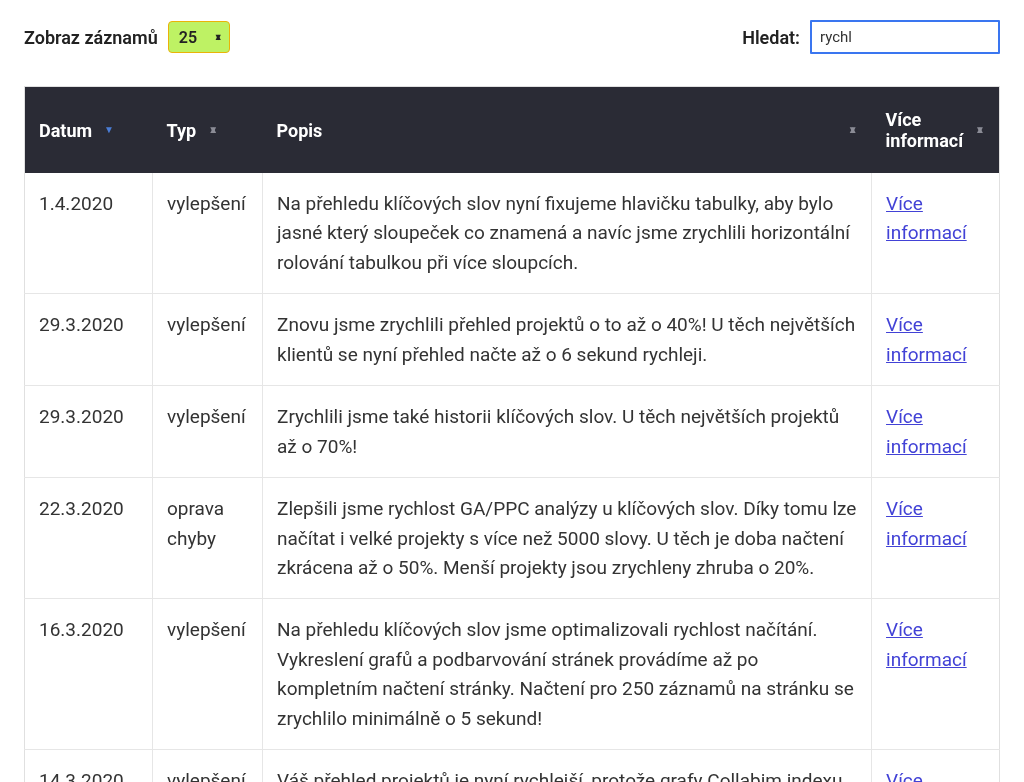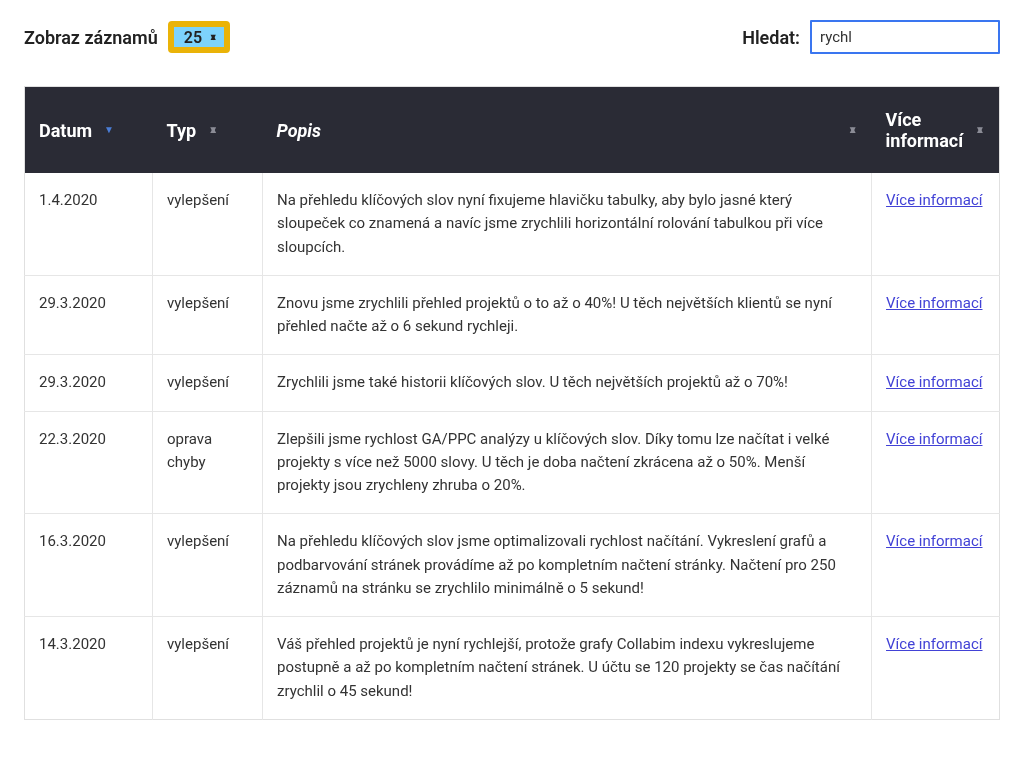--- a/index.html
+++ b/index.html
@@ -24,23 +24,23 @@
     }
     .control-left, .control-right {
       display: flex;
       align-items: center;
       gap: 10px;
     }
     .records-select {
       font-size: 16px;
       font-weight: 600;
       padding: 4px 20px 4px 10px;
-      border: 6px solid #eab308;
+      border: 1px solid #eab308;
       border-radius: 4px;
-      background: #7dd3fc;
+      background: #bef264;
       position: relative;
       height: 32px;
       display: flex;
       align-items: center;
       min-width: 62px;
     }
     .select-arrows {
       position: absolute;
       right: 6px;
       top: 50%;
@@ -94,36 +94,36 @@
       color: #8b8c96;
     }
     .sort-down {
       color: #8b8c96;
     }
     .sort-active-down {
       color: #4a7dd6;
     }
     td {
       padding: 16px 14px;
-      font-size: 15px;
+      font-size: 19px;
       line-height: 1.55;
       color: #333;
       vertical-align: top;
       border-top: 1px solid #e6e6e6;
       border-right: 1px solid #e6e6e6;
     }
     td:last-child {
       border-right: none;
     }
     tbody tr:first-child td {
       border-top: none;
     }
     .col-datum { width: 128px; }
     .col-typ { width: 110px; }
-    .col-popis { width: auto; font-style: italic; }
+    .col-popis { width: auto; }
     .col-vice { width: 120px; }
     
     .more-link {
       color: #4242d6;
       text-decoration: underline;
       cursor: pointer;
     }
     @media (max-width: 1100px) {
       body { font-size: 16px; }
     }

